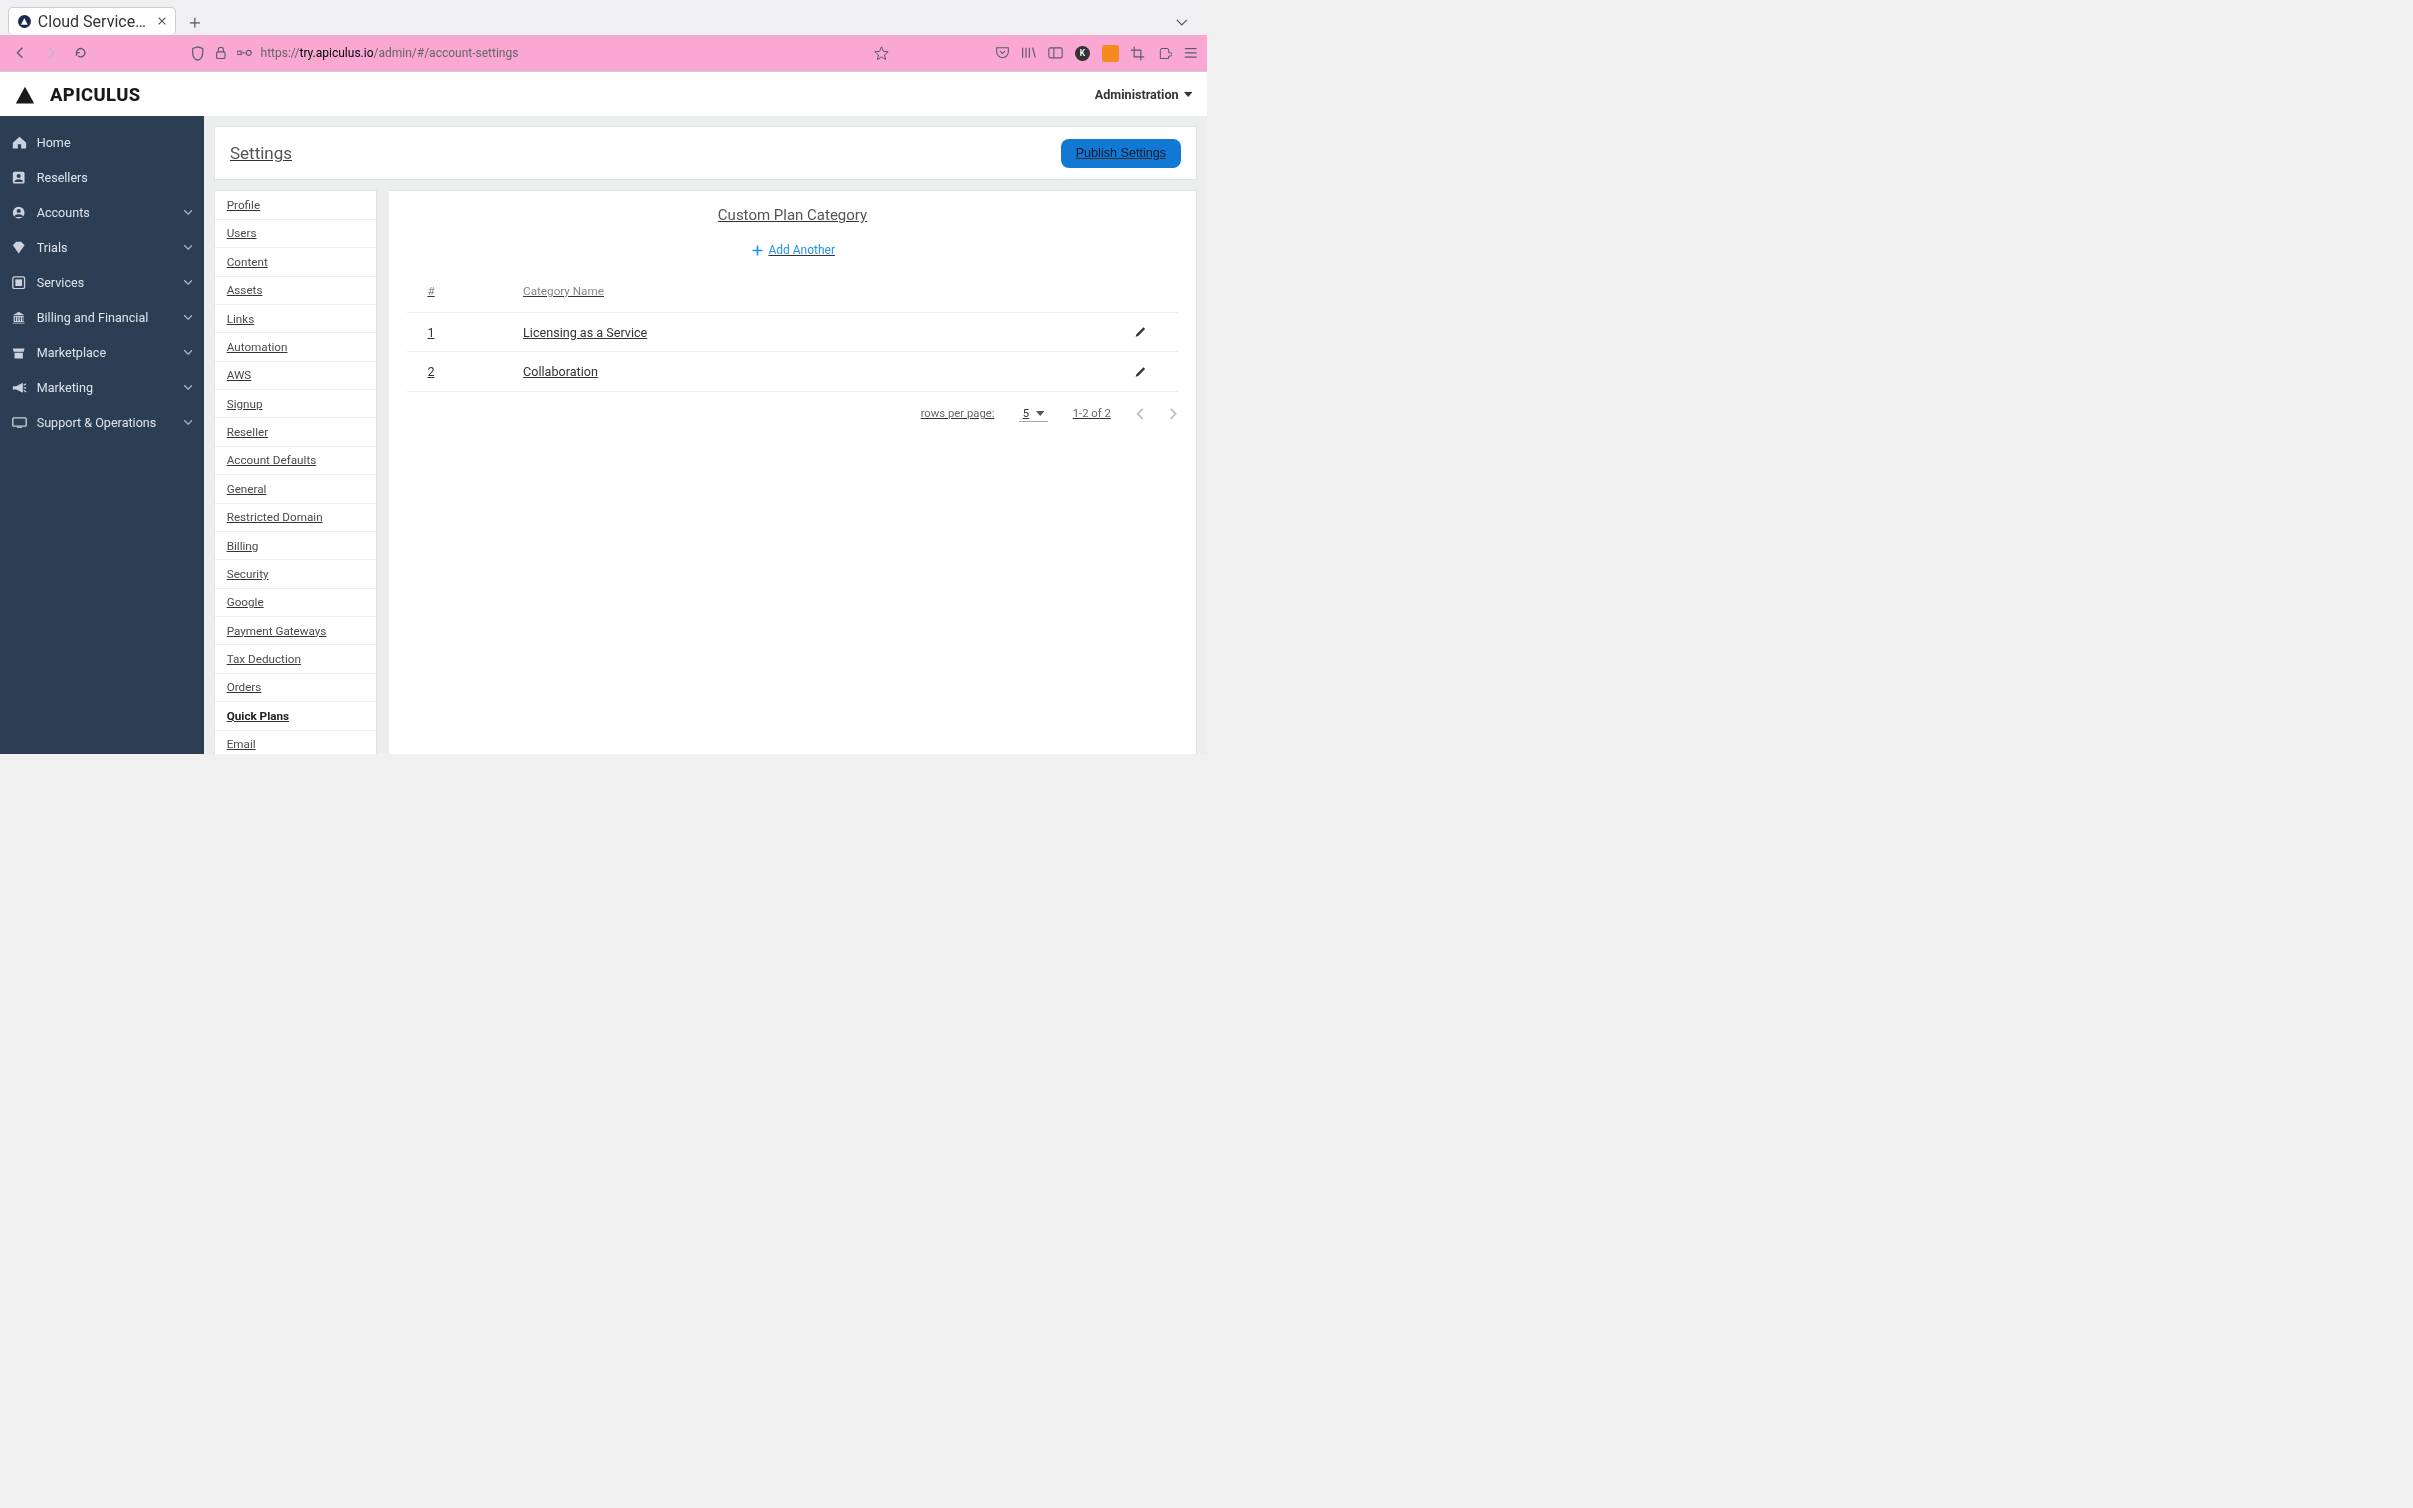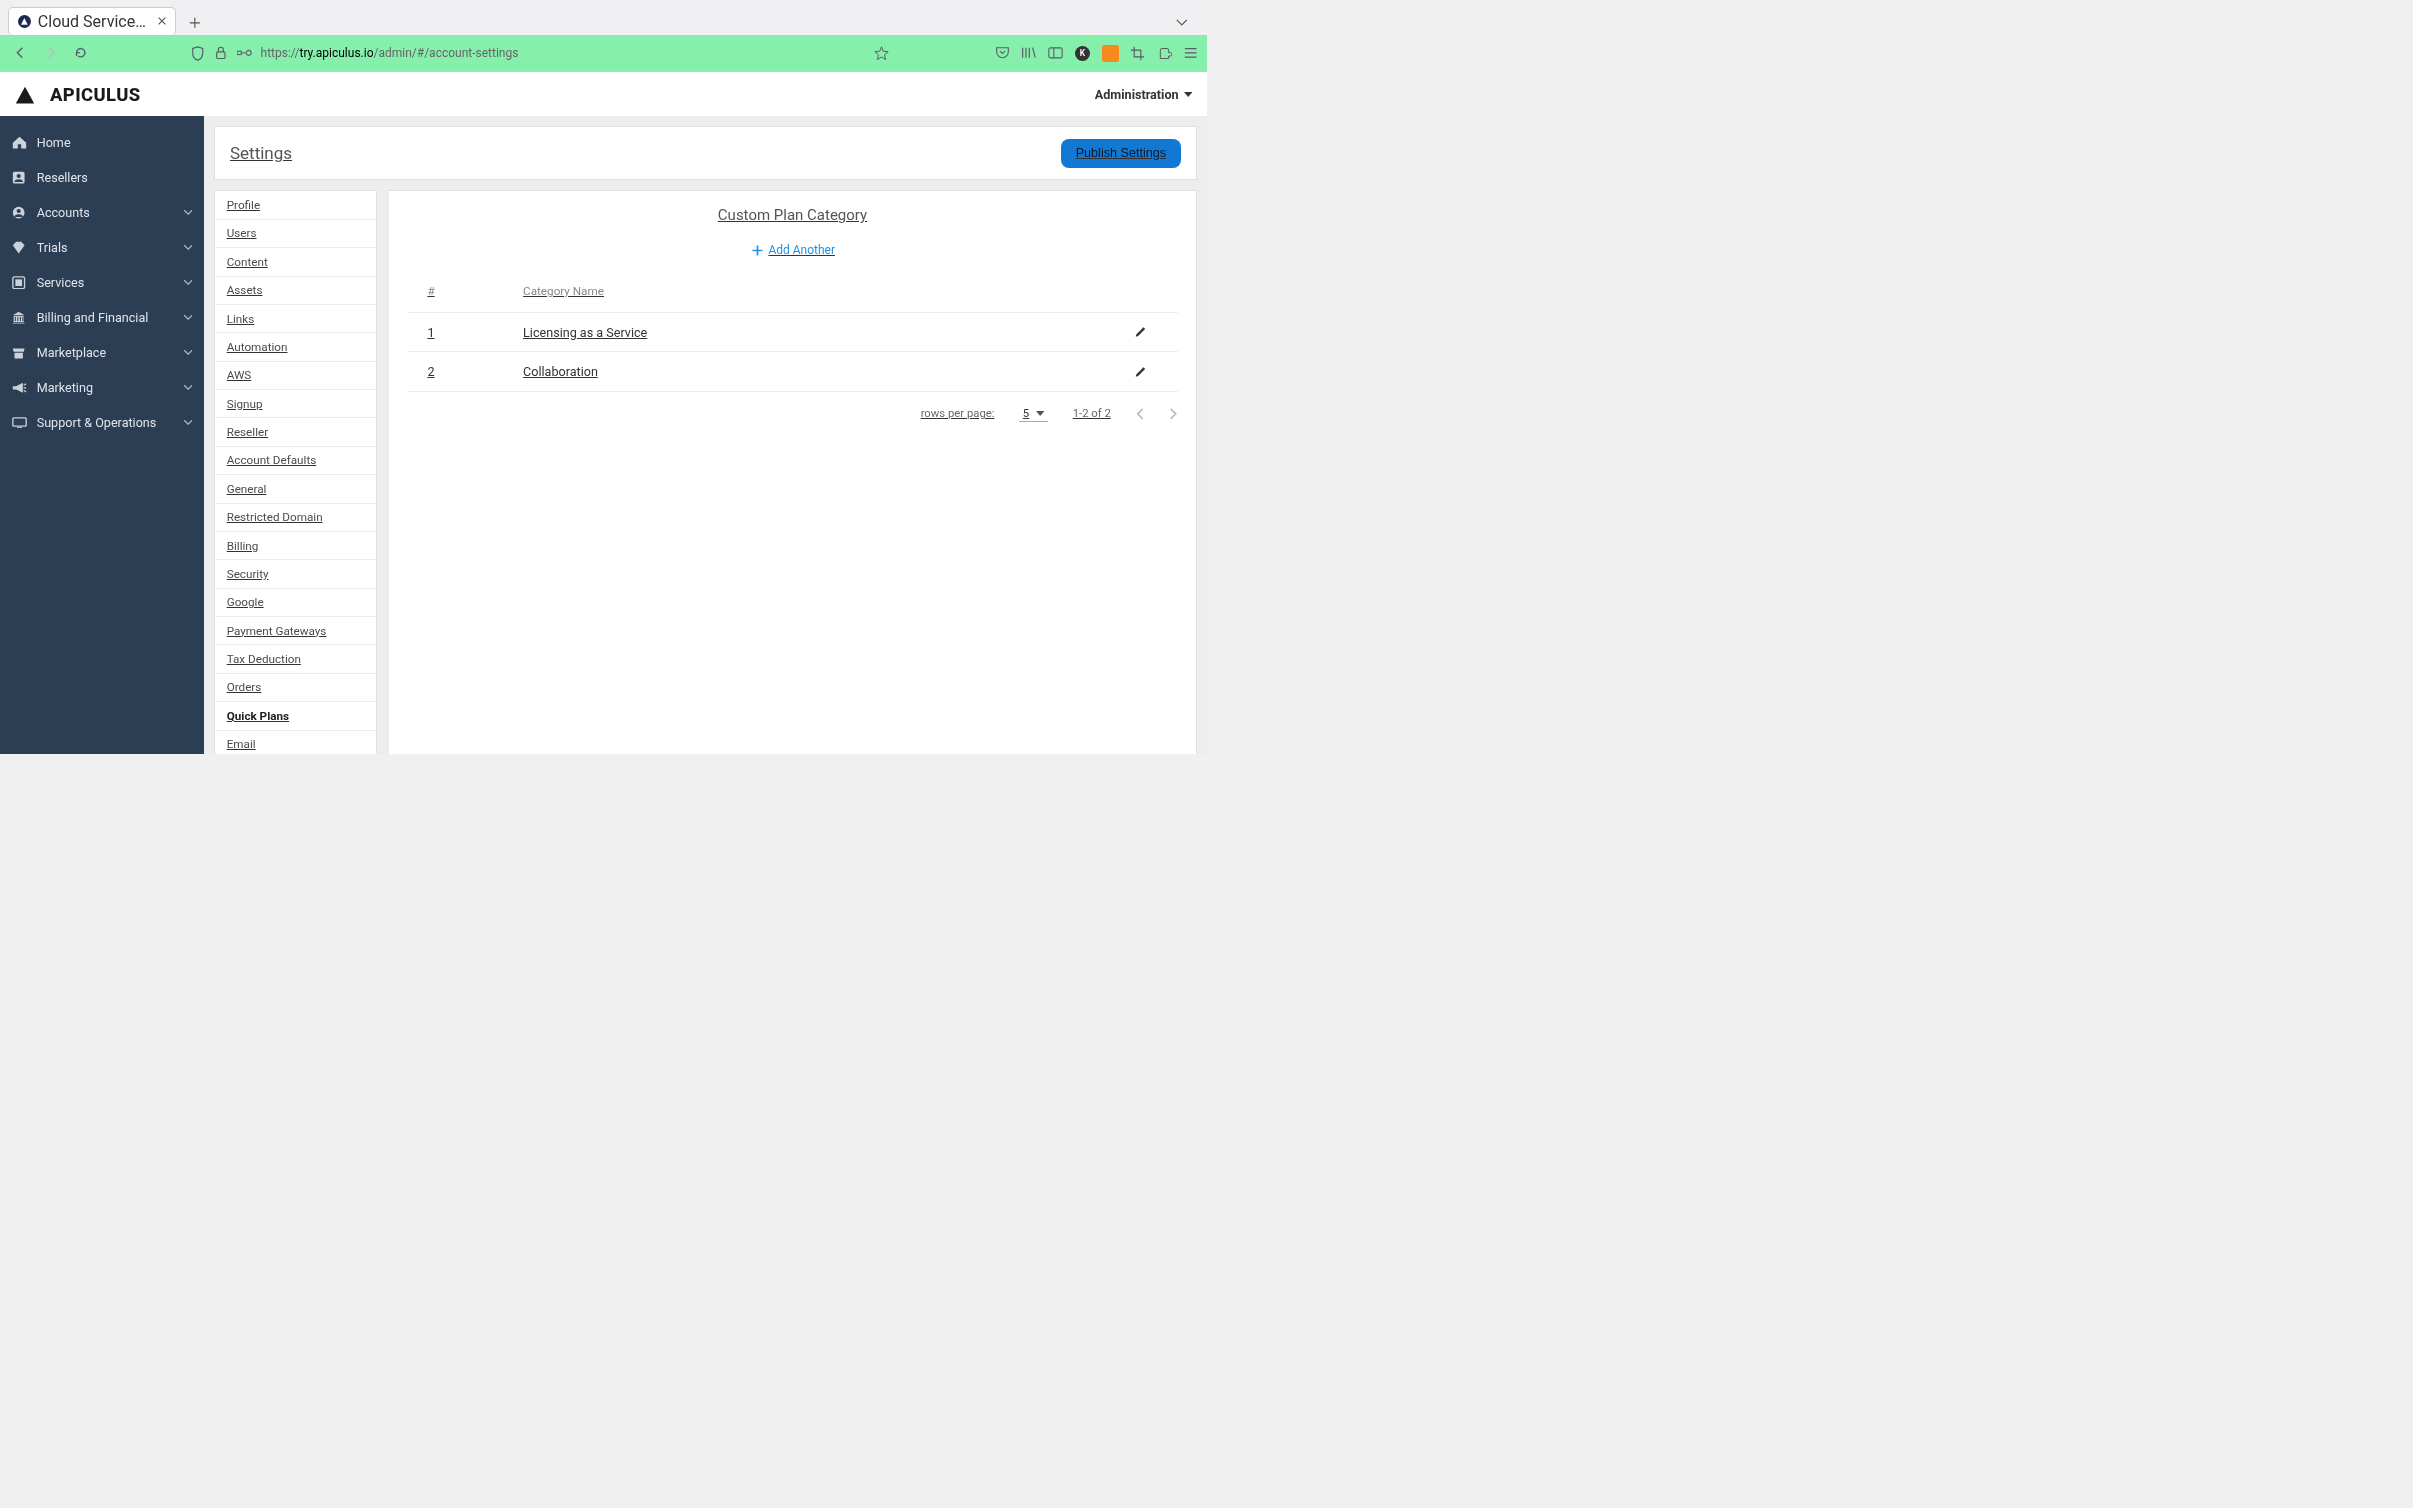--- a/index.html
+++ b/index.html
@@ -23,21 +23,21 @@
       margin-left: 1.7px; margin-top: 3.4px;
     }
     .tab-favicon { width: 13.4px; height: 13.4px; background: #1b2a52; border-radius: 50%; display:flex; align-items:center; justify-content:center; }
     .tab-title { flex: 1; white-space: nowrap; overflow: hidden; text-overflow: ellipsis; color:#333;}
     .tab-close { color: #555; cursor: pointer; }
     .newtab-btn { width:23.5px; height:23.5px; margin-left:6.7px; display:flex; align-items:center; justify-content:center; color:#555; }
     .tablist-btn { margin-left:auto; margin-right:6.7px; width:23.5px; height:23.5px; display:flex; align-items:center; justify-content:center; color:#555; }
 
     .addr-bar {
       display: flex; align-items: center; height: 37px;
-      background: #86efac; border-bottom: 0.8px solid #ccc; padding: 0 8.4px; gap:5px;
+      background: #f9a8d4; border-bottom: 0.8px solid #ccc; padding: 0 8.4px; gap:5px;
     }
     .nav-btn {
       width: 25px; height: 25px; display:flex; align-items:center; justify-content:center; color:#5b5b66; border-radius:3.4px;
     }
     .nav-btn.disabled { color:#bbb; }
     .url-box { flex: 1; margin: 0 101px 0 92px; display:flex; align-items:center; height:27px; gap:8.4px; color:#444; position:relative;}
     .url-icons-left { display:flex; gap:8.4px; color:#5b5b66; }
     .url-text { font-size: 12px; color:#666; }
     .url-text .host { color:#000; }
     .url-star { position:absolute; right:0; color:#5b5b66; }

